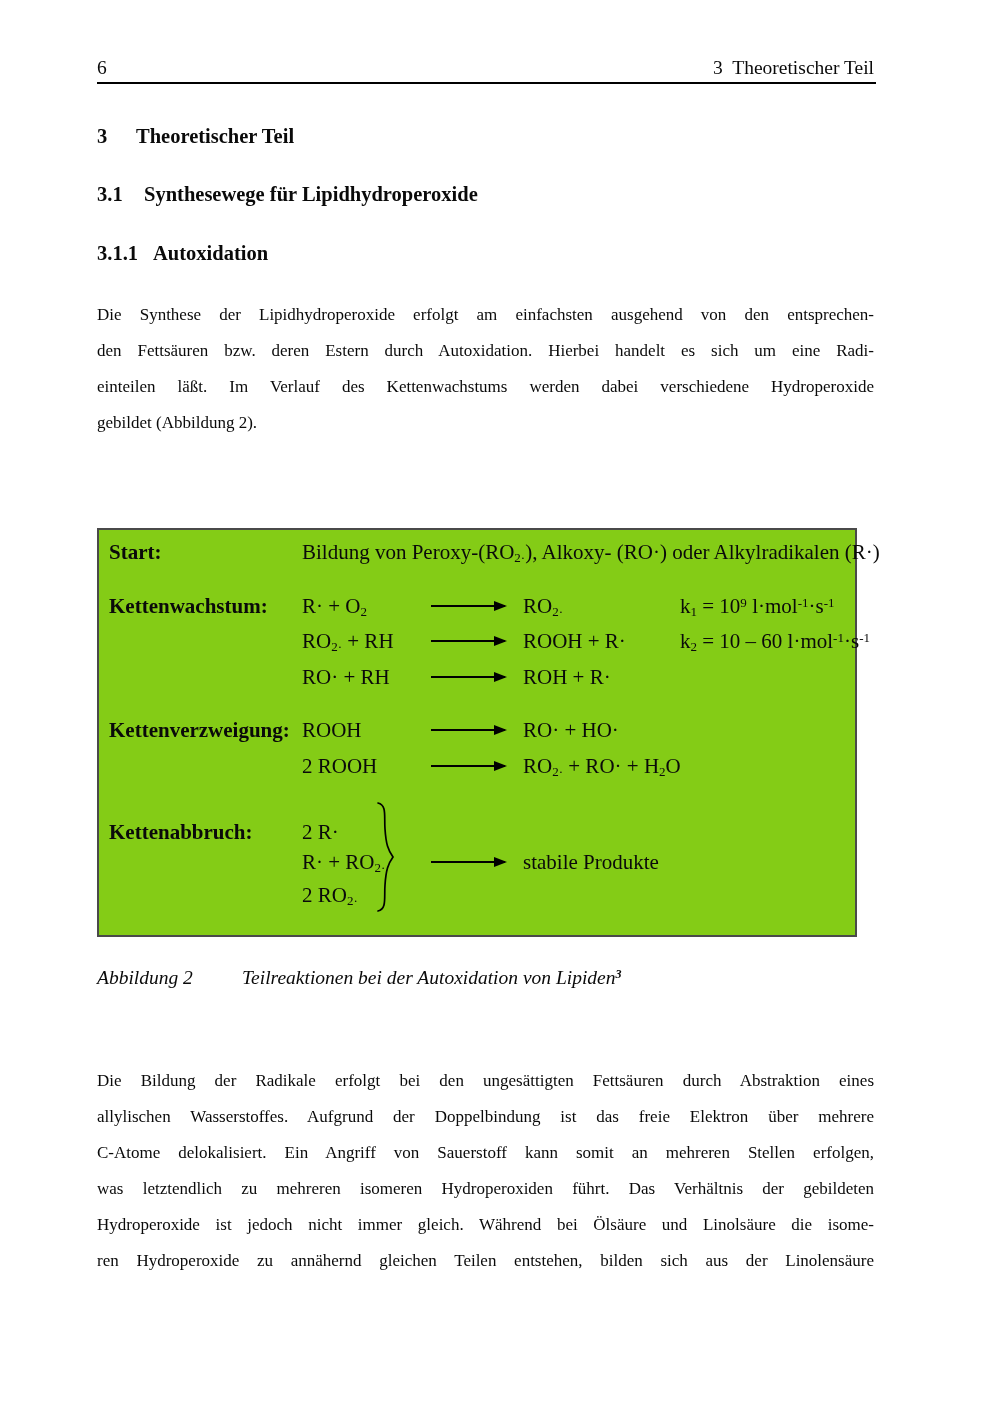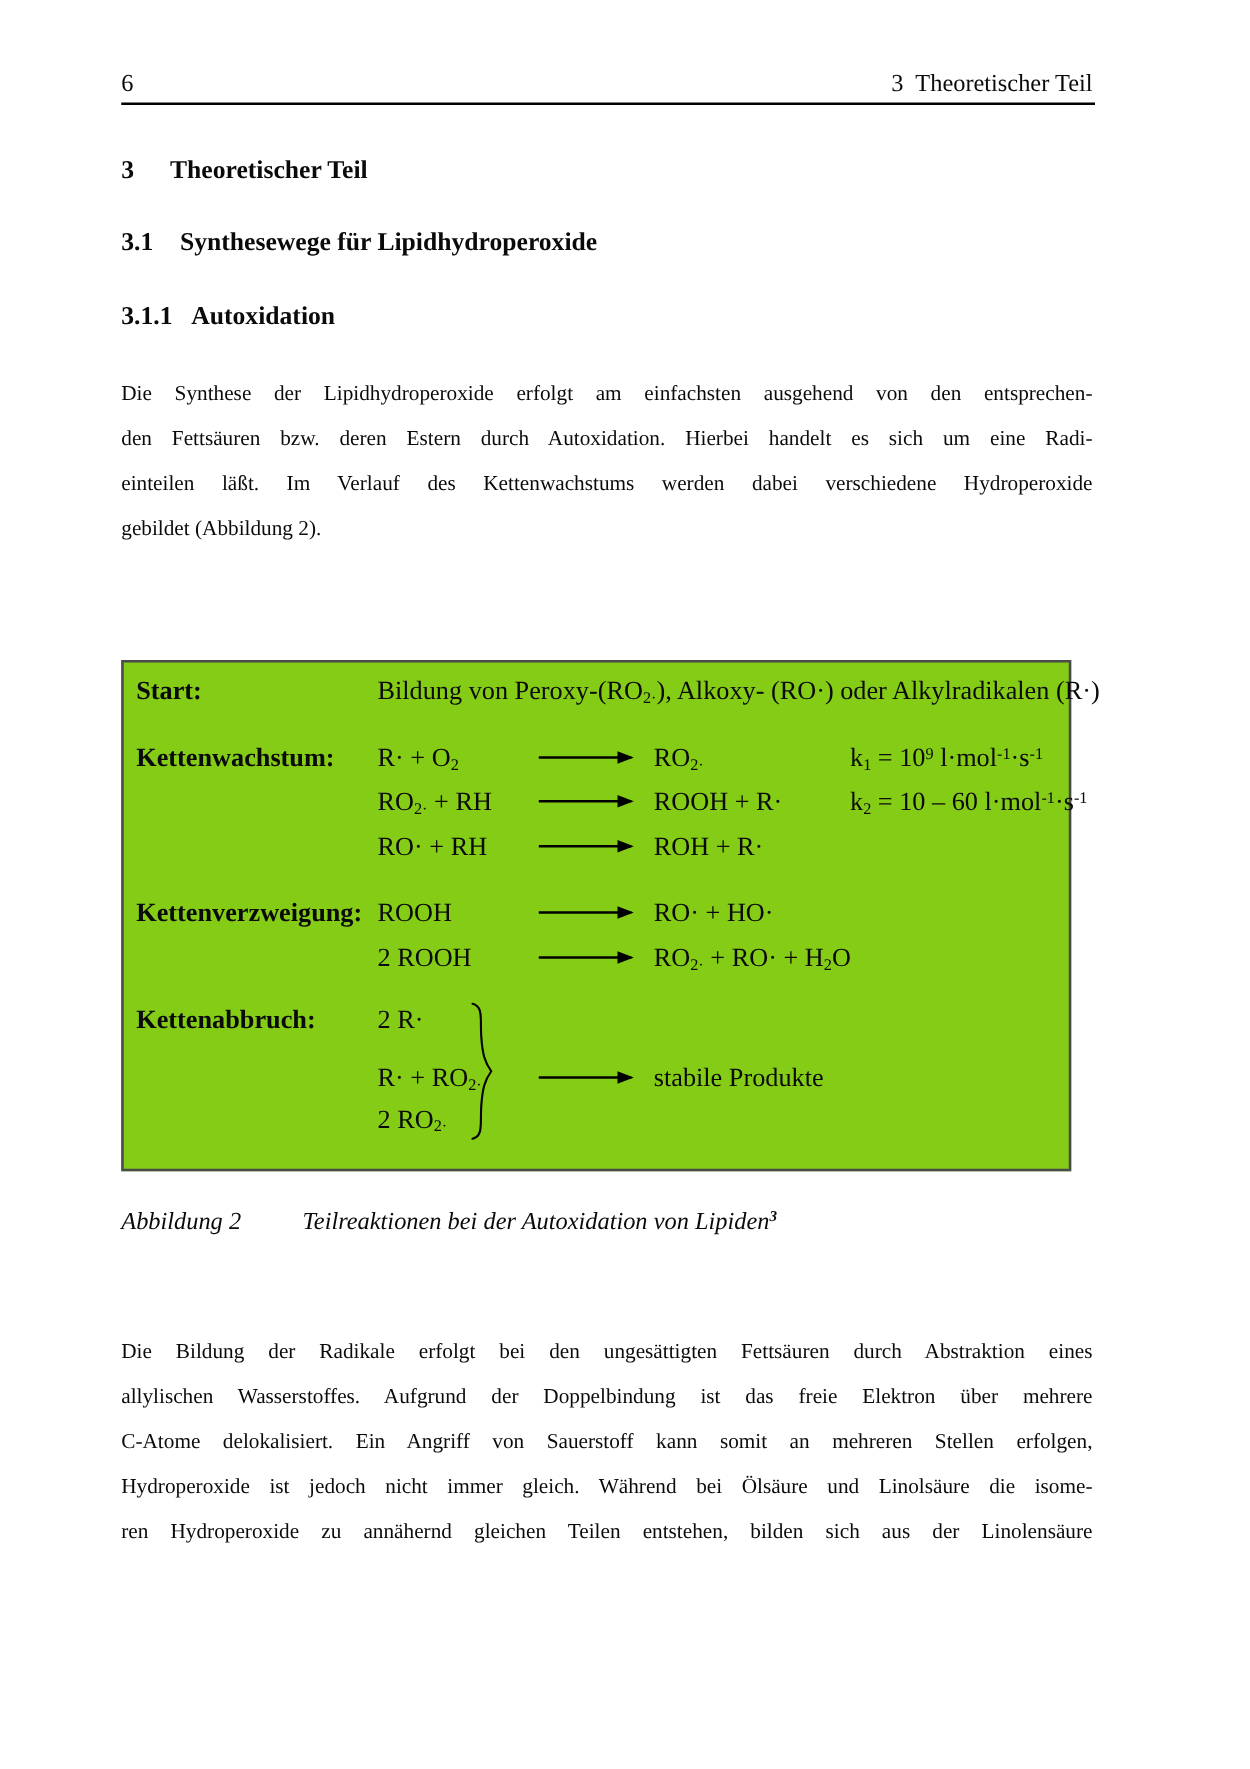--- a/index.html
+++ b/index.html
@@ -34,21 +34,21 @@
     font-size:21px;
   }
   .srow{position:absolute;left:0;right:0;height:27px;line-height:26px;white-space:nowrap;}
   .srow .lbl{position:absolute;left:10px;font-weight:bold;}
   .srow .reac{position:absolute;left:203px;}
   .srow .prod{position:absolute;left:424px;}
   .srow .rate{position:absolute;left:581px;}
   .r-start{top:9px;}
   .r-g1{top:63px;} .r-g2{top:98px;} .r-g3{top:134px;}
   .r-b1{top:187px;} .r-b2{top:223px;}
-  .r-t1{top:272px;} .r-t2{top:319px;} .r-t3{top:352px;}
+  .r-t1{top:289px;} .r-t2{top:319px;} .r-t3{top:352px;}
   
   .rxnarrow{position:absolute;left:332px;top:12px;width:74px;height:1.6px;background:#000;}
   .rxnarrow::after{
     content:"";position:absolute;right:-2px;top:-4.2px;width:0;height:0;
     border-left:13px solid #000;border-top:5px solid transparent;border-bottom:5px solid transparent;
   }
   
   .brace{position:absolute;left:276px;top:271px;}
   
   sub{font-size:62%;vertical-align:baseline;position:relative;top:0.25em;line-height:0;}
@@ -150,17 +150,18 @@
 
   <div class="caption">
     <span class="clabel">Abbildung 2</span>
     <span class="ctext"><span>Teilreaktionen bei der Autoxidation von Lipiden</span><sup>3</sup></span>
   </div>
 
   <div class="para p2">
     <div class="ln">Die Bildung der Radikale erfolgt bei den ungesättigten Fettsäuren durch Abstraktion eines</div>
     <div class="ln">allylischen Wasserstoffes. Aufgrund der Doppelbindung ist das freie Elektron über mehrere</div>
     <div class="ln">C-Atome delokalisiert. Ein Angriff von Sauerstoff kann somit an mehreren Stellen erfolgen,</div>
+    <div class="ln">was letztendlich zu mehreren isomeren Hydroperoxiden führt. Das Verhältnis der gebildeten</div>
     <div class="ln">Hydroperoxide ist jedoch nicht immer gleich. Während bei Ölsäure und Linolsäure die isome-</div>
     <div class="ln">ren Hydroperoxide zu annähernd gleichen Teilen entstehen, bilden sich aus der Linolensäure</div>
   </div>
 
 </div>
 
 </body></html>

